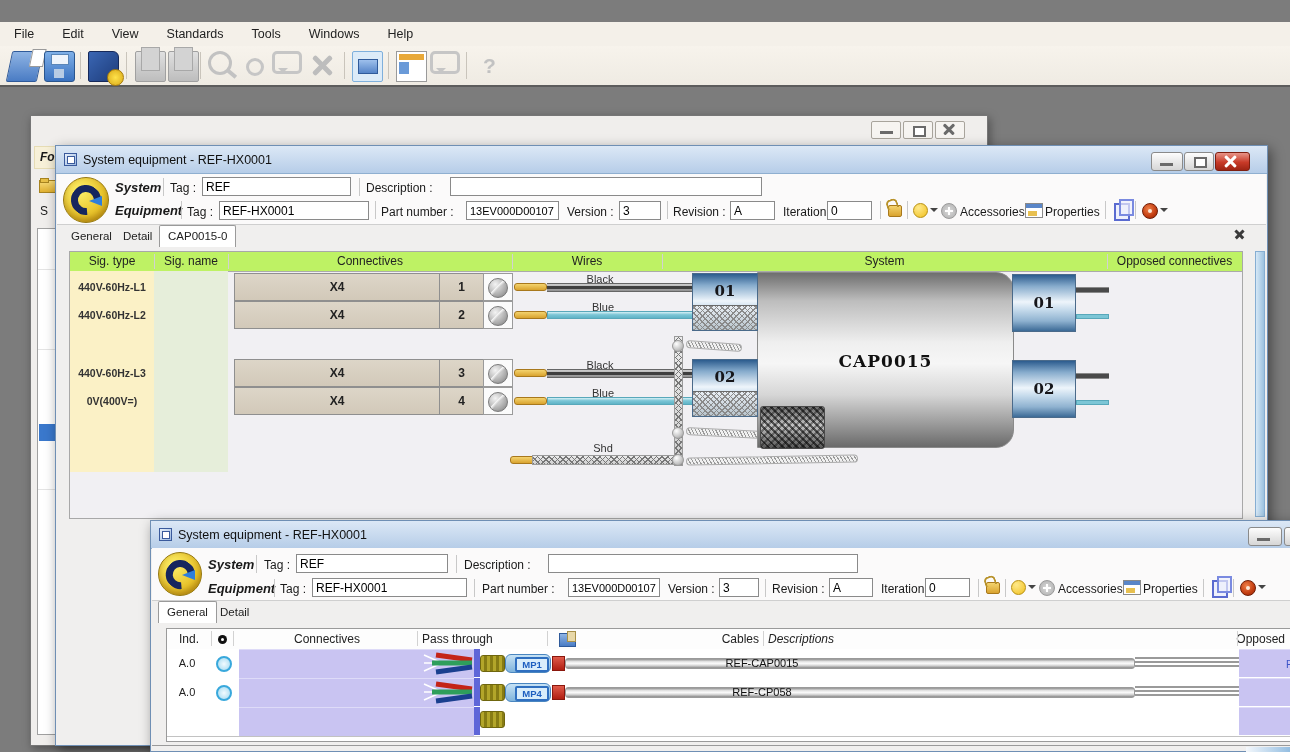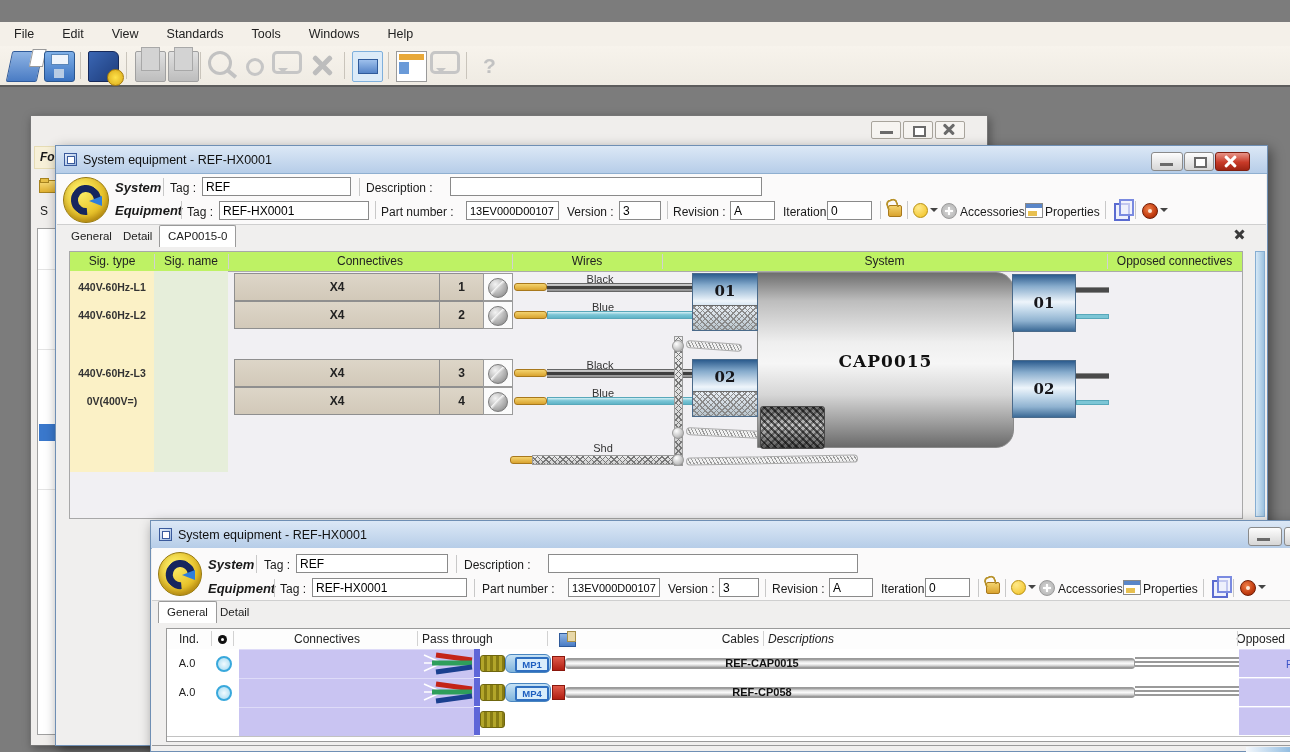--- a/index.html
+++ b/index.html
@@ -120,21 +120,21 @@
   .lrow{position:absolute;left:0;right:0;height:29px;border-bottom:1px solid #c2c2c2;background:#fff}
   .ind{position:absolute;width:40px;text-align:center;font-size:11px;color:#222;top:8px}
   .dotc{position:absolute;width:12px;height:12px;border-radius:50%;border:2px solid #38a8dc;background:radial-gradient(#f2fbff,#9fd8f0);box-sizing:content-box}
   .pcell{position:absolute;background:#c9c4f2;border-top:1px solid #dedbf8}
   .bluebar{position:absolute;background:#5e66d8}
   .oliv{position:absolute;height:17px;background:repeating-linear-gradient(90deg,#b3a62a 0 3px,#877c14 3px 6px);border:1px solid #6f660e;border-radius:3px;box-sizing:border-box}
   .mp{position:absolute;height:19px;background:linear-gradient(180deg,#c6e2f5,#7fb4dc);border:1px solid #4a86c0;border-radius:6px;box-sizing:border-box}
   .mp .mlabel{position:absolute;left:9px;top:2px;width:30px;height:11px;background:#d9edfb;border:2px solid #2f6fc0;border-radius:2px;color:#1e5fc0;font-weight:bold;font-size:9.5px;line-height:11px;text-align:center}
   .redb{position:absolute;width:13px;height:15px;background:linear-gradient(180deg,#e05a4a,#b01e12);border:1px solid #8a170d;box-sizing:border-box}
   .tube{position:absolute;height:11px;background:linear-gradient(180deg,#8f8f8f,#e8e8e8 30%,#fafafa 52%,#d0d0d0 75%,#8a8a8a);border:1px solid #9a9a9a;border-radius:3px;box-sizing:border-box}
-  .tlabel{position:absolute;font-size:11px;font-weight:bold;color:#111;text-align:center;width:200px}
+  .tlabel{position:absolute;font-size:11px;font-weight:normal;color:#111;text-align:center;width:200px}
   .thin{position:absolute;height:2px;background:#9a9a9a}
   .opp{position:absolute;background:#c9c4f2;border-top:1px solid #dedbf8;font-size:10.5px;color:#3c55c8;text-align:right;padding:8px 3px 0 0;box-sizing:border-box}
   
   .cream{position:absolute;background:#f7f0d8;border:1px solid #e6dcb4}
   .ffold{position:absolute;width:16px;height:11px;background:linear-gradient(180deg,#f8dc7a,#e0b030);border:1px solid #a88420}
   .ffold::before{content:"";position:absolute;left:0;top:-3px;width:7px;height:3px;background:#e8c048;border:1px solid #a88420}
   .fpanel{position:absolute;background:#fff;border:1px solid #a0a0a0}
   .fsel{position:absolute;background:#3a78cc}
   .fline{position:absolute;height:1px;background:#e4e4e4}
   

